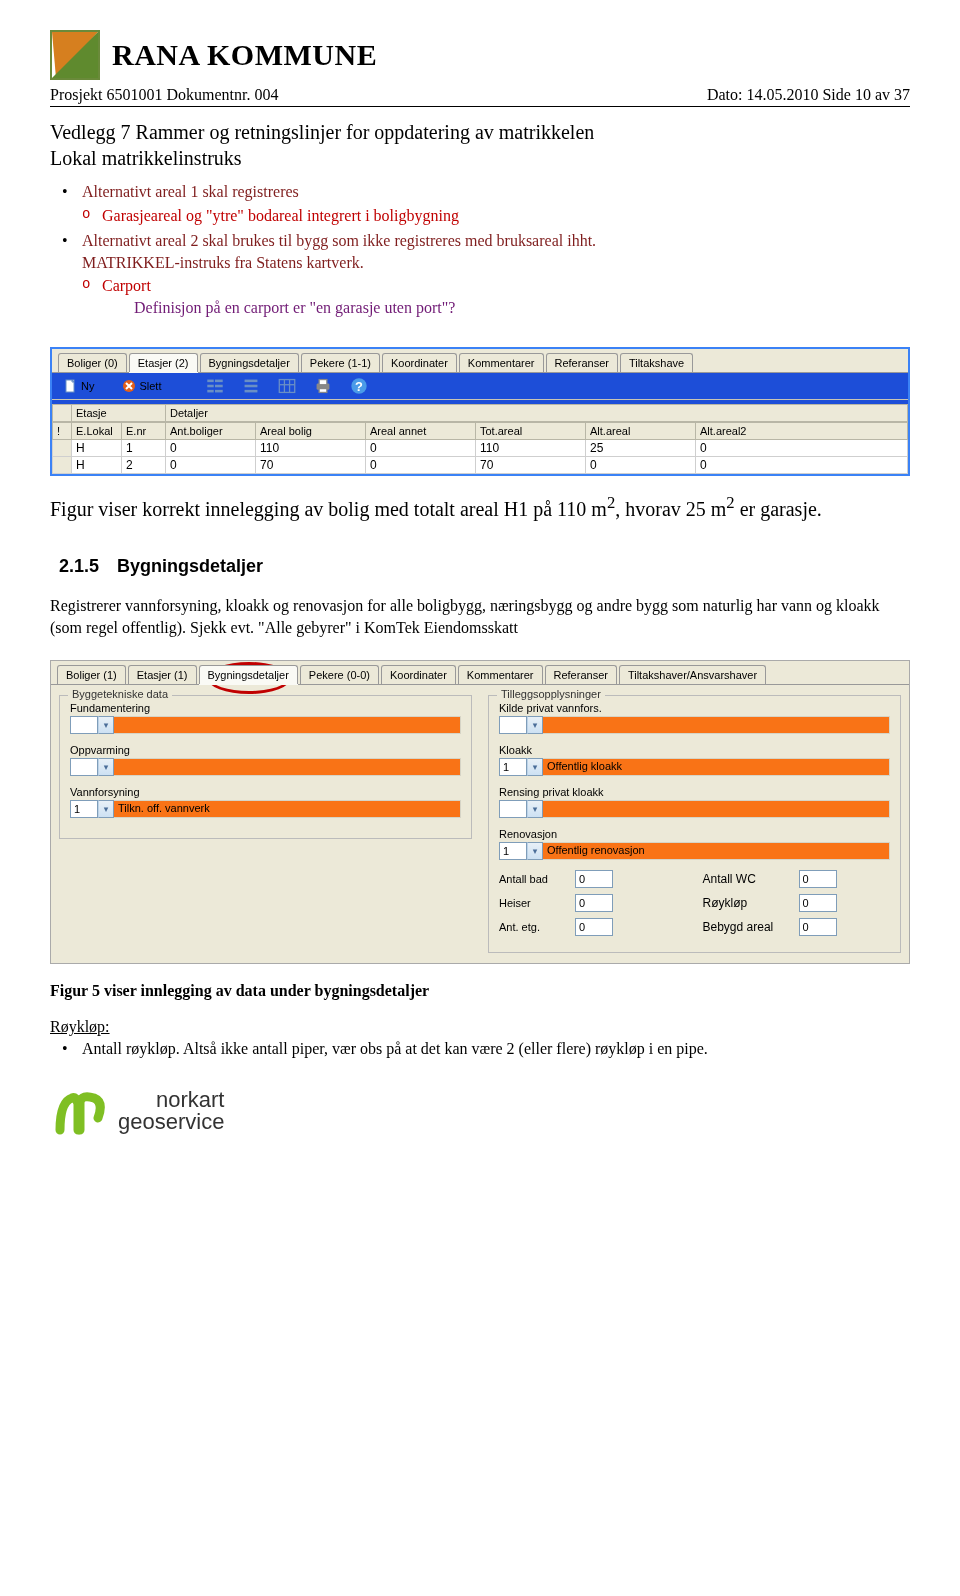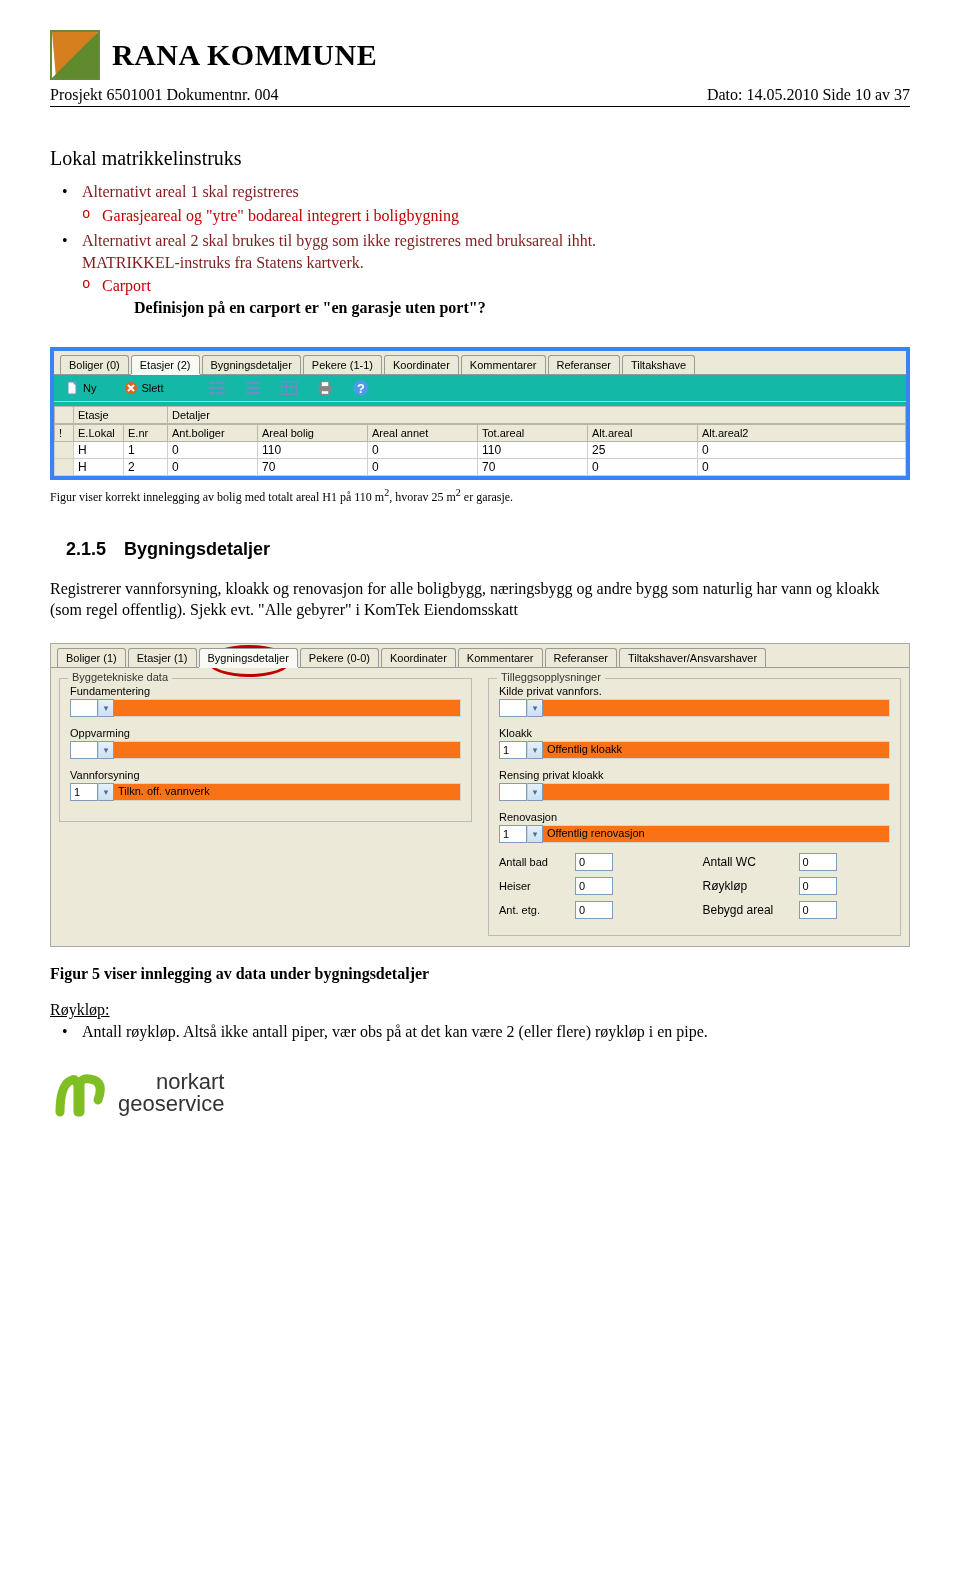--- a/index.html
+++ b/index.html
@@ -14,44 +14,44 @@
   .doc-title { font-size: 20px; margin-bottom: 10px; line-height: 1.3; }
   
   ul.outer { list-style: none; padding-left: 0; margin-left: 0; }
   ul.outer > li { position: relative; padding-left: 32px; margin-bottom: 4px; font-size: 16px; line-height: 1.35; }
   ul.outer > li::before { content: "•"; position: absolute; left: 12px; top: 0; font-size: 16px; }
   ul.inner { list-style: none; padding-left: 0; margin-top: 2px; }
   ul.inner > li { position: relative; padding-left: 20px; font-size: 16px; color: #c00000; }
   ul.inner > li::before { content: "o"; position: absolute; left: 0; top: 0; font-family: "Courier New", monospace; font-size: 14px; color: #c00000; }
   .red { color: #7f1d1d; }
   .black { color: #000; }
-  .indent { padding-left: 52px; color: #000000; font-weight: bold; }
-  
-  .app-figure { border: 4px solid #3b82f6; background: #14b8a6; font-family: Tahoma, Arial, sans-serif; font-size: 11px; color: #000; margin-top: 28px; }
+  .indent { padding-left: 52px; color: #701a75; }
+  
+  .app-figure { border: 2px solid #3b82f6; background: #1d4ed8; font-family: Tahoma, Arial, sans-serif; font-size: 11px; color: #000; margin-top: 28px; }
   .tab-row { display: flex; border-bottom: 1px solid #999; padding: 4px 4px 0 6px; gap: 0; background: #ece9d8; }
   .tab { position: relative; padding: 3px 8px 3px 8px; border: 1px solid #999; border-bottom: none; background: #ece9d8; margin-right: 2px; border-top-left-radius: 3px; border-top-right-radius: 3px; font-size: 11px; white-space: nowrap; cursor: pointer; }
   .tab.active { background: #fafaf5; z-index: 2; box-shadow: 0 1px 0 #fafaf5; }
   .tab.active::before { content: ""; position: absolute; left: 4px; right: 4px; bottom: -1px; height: 1px; background: #fafaf5; }
   .toolbar { display: flex; align-items: center; gap: 16px; padding: 4px 6px; border-bottom: 1px solid #c9c6b4; }
   .tbtn { display: flex; align-items: center; padding: 1px 6px; font-size: 11px; cursor: pointer; }
   .tbtn .ic { width: 14px; height: 14px; margin-right: 3px; display: inline-block; }
   .tico { width: 18px; height: 18px; display: inline-flex; align-items: center; justify-content: center; cursor: pointer; margin: 0 1px; }
   
   .grid-outer { padding: 4px 0 0 0; }
   .grid-header { display: flex; background: #ece9d8; font-size: 11px; }
   .gh { border: 1px solid #b8b6a6; border-left: none; padding: 2px 4px; background: #ece9d8; }
   .gh:first-child { border-left: 1px solid #b8b6a6; }
   .sub-header { display: flex; font-size: 11px; }
   .data-row { display: flex; font-size: 12px; background: #fff; }
   .cell { border: 1px solid #cfcfcf; border-top: none; border-left: none; padding: 1px 4px; background: #fff; }
   .cell:first-child { border-left: 1px solid #cfcfcf; }
   
-  .caption { font-size: 12px; margin-top: 6px; line-height: 1.35; }
-  
-  .section-head { font-family: Arial, Helvetica, sans-serif; font-weight: bold; font-size: 18px; margin: 34px 0 18px 16px; }
+  .caption { font-size: 20px; margin-top: 16px; line-height: 1.35; }
+  
+  .section-head { font-family: Arial, Helvetica, sans-serif; font-weight: bold; font-size: 18px; margin: 34px 0 18px 9px; }
   .section-head .num { margin-right: 18px; }
   .body-text { font-size: 16px; line-height: 1.35; }
   
   .app-figure2 { border: 1px solid #aaa; background: #ece9d8; font-family: Tahoma, Arial, sans-serif; font-size: 11px; color: #000; margin-top: 22px; margin-bottom: 10px; position: relative; }
   .groupbox { border: 1px solid #bbb; margin: 8px; padding: 6px 10px 10px 10px; position: relative; font-size: 11px; }
   .groupbox .legend { position: absolute; top: -8px; left: 8px; background: #ece9d8; padding: 0 4px; font-size: 11px; color: #333; }
   .two-col { display: flex; gap: 0; padding: 2px 0; }
   .col { flex: 1; }
   .form-row { margin-bottom: 10px; }
   .form-row label { display: block; font-size: 11px; margin-bottom: 2px; }
@@ -84,21 +84,21 @@
   </svg>
   <div class="org-name">RANA KOMMUNE</div>
 </div>
 
 <div class="meta-row">
   <span>Prosjekt 6501001 Dokumentnr. 004</span>
   <span>Dato: 14.05.2010  Side 10 av 37</span>
 </div>
 
 <div class="doc-title">
-  <br>
+  <span>Vedlegg 7 Rammer og retningslinjer for oppdatering av matrikkelen</span><br>
   <span>Lokal matrikkelinstruks</span>
 </div>
 
 <ul class="outer">
   <li>
     <span class="red">Alternativt areal 1 skal registreres</span>
     <ul class="inner">
       <li><span>Garasjeareal og "ytre" bodareal integrert i boligbygning</span></li>
     </ul>
   </li>

